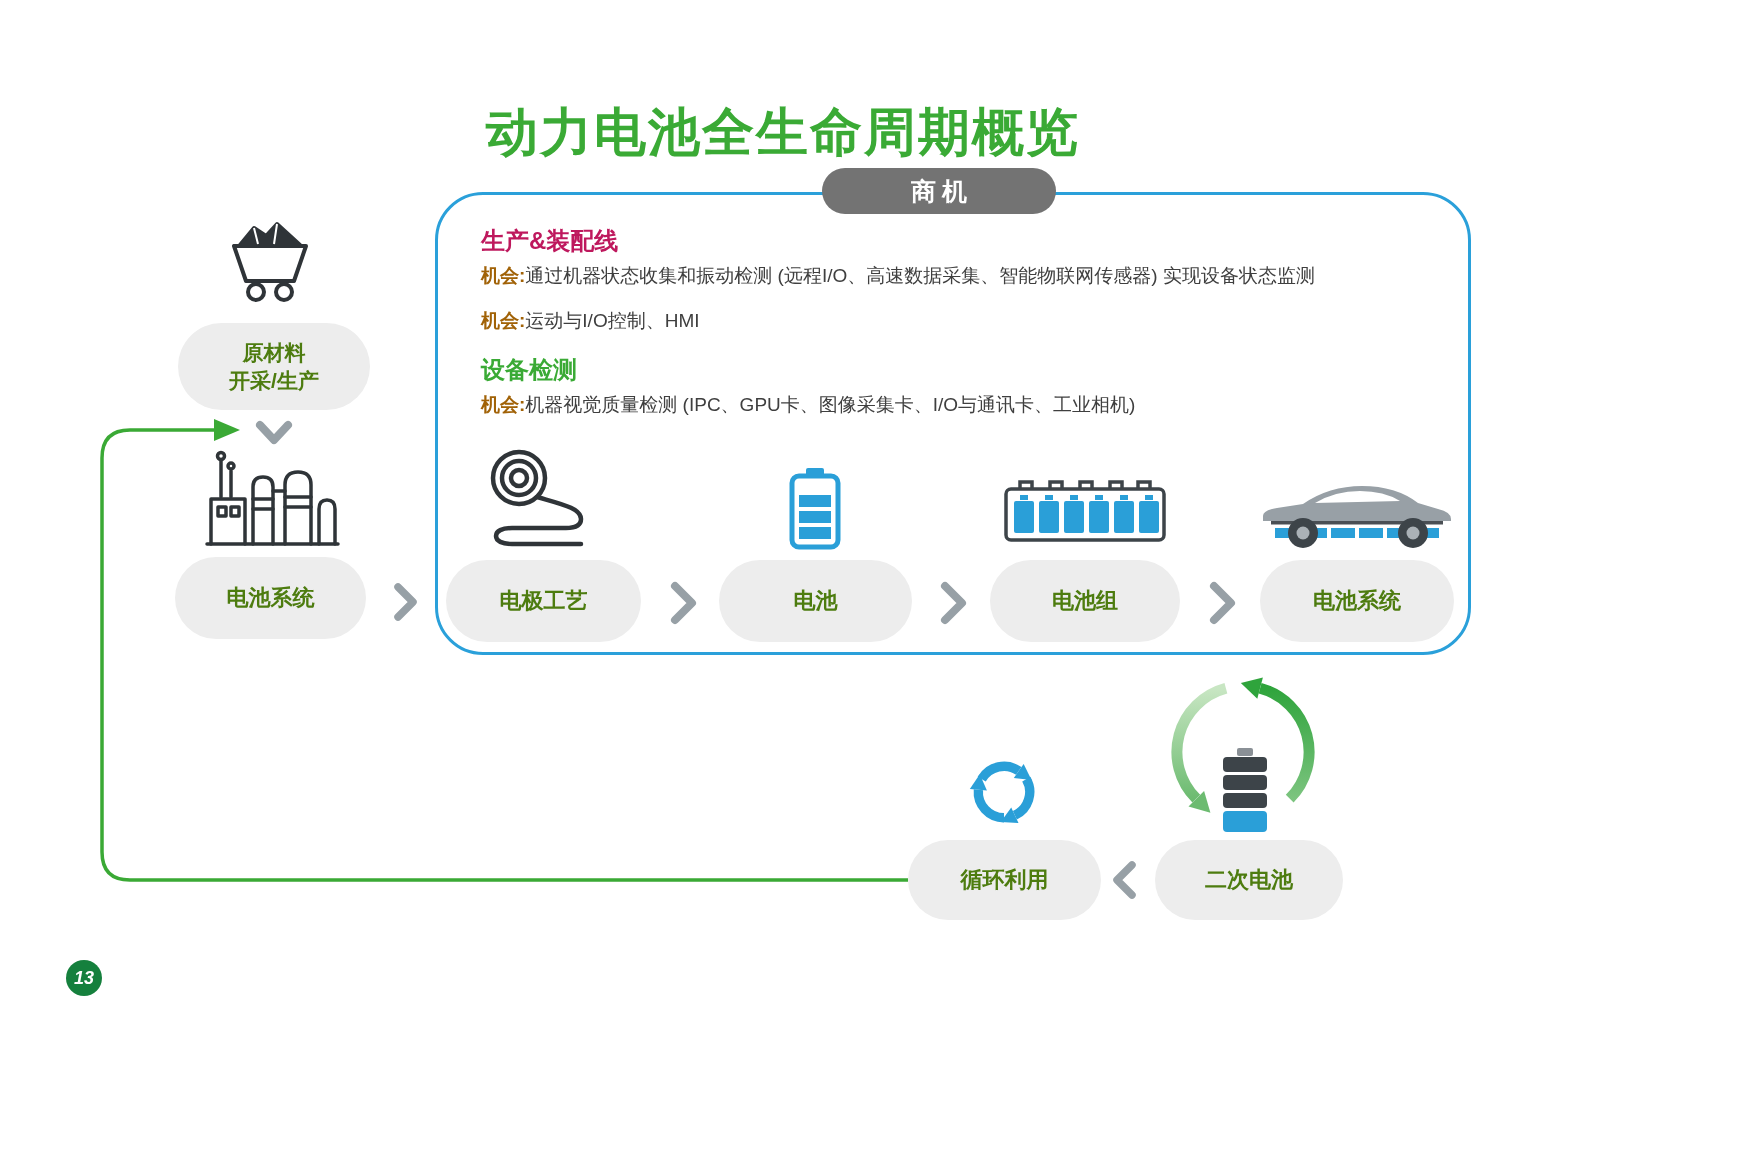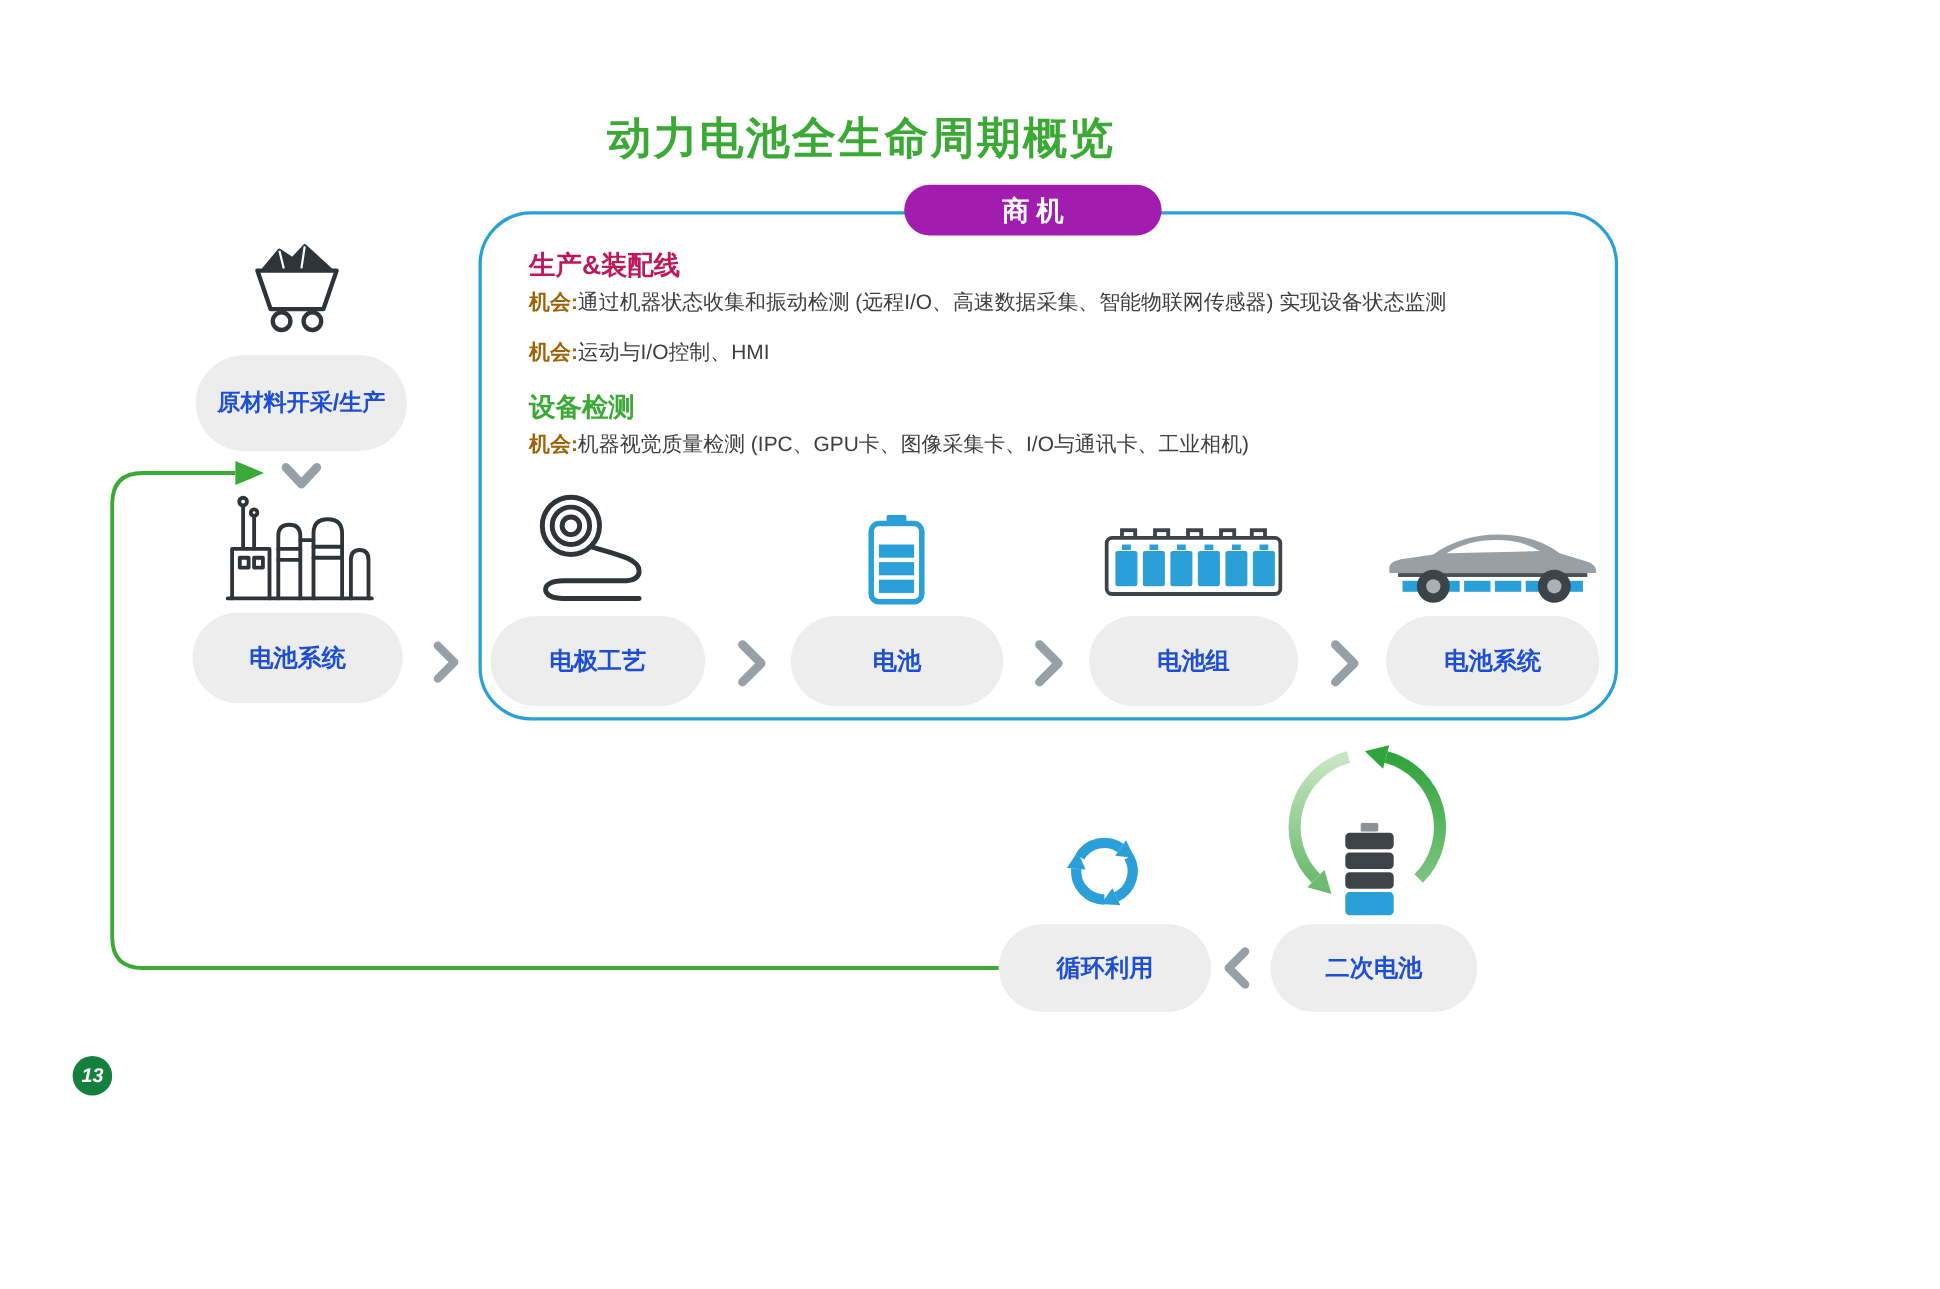--- a/index.html
+++ b/index.html
@@ -1,43 +1,43 @@
 <!DOCTYPE html>
 <html lang="zh"><head>
 <meta charset="utf-8">
 <style>
   * { margin:0; padding:0; box-sizing:border-box; }
   html,body { background:#fff; }
   body { font-family:"Liberation Sans","DejaVu Sans",sans-serif; }
   .canvas { position:relative; width:1764px; height:1172px; background:#fff; overflow:hidden; }
 
   .title { position:absolute; left:0; top:98px; width:1566px; text-align:center;
-           font-size:40px; font-weight:700; color:#3aaa35; letter-spacing:2px; }
+           font-size:52px; font-weight:700; color:#3aaa35; letter-spacing:2px; }
 
   .flow { position:absolute; left:0; top:0; z-index:0; }
 
   .opp-box { position:absolute; left:435px; top:192px; width:1036px; height:463px;
              border:3px solid #2aa0da; border-radius:48px; background:#fff; z-index:1; }
 
   .badge { position:absolute; left:822px; top:168px; width:234px; height:46px;
-           background:#a21caf; color:#fff; border-radius:23px; z-index:3;
+           background:#737373; color:#fff; border-radius:23px; z-index:3;
            display:flex; align-items:center; justify-content:center;
            font-size:25px; font-weight:700; letter-spacing:6px; text-indent:6px; }
 
   .opp-text { position:absolute; left:43px; top:30px; width:965px; z-index:2; }
   .opp-text h3 { font-size:24px; font-weight:700; margin:0 0 7px; }
   .opp-text p  { font-size:19px; color:#3f3f3f; margin:0 0 21px; line-height:1.25; }
   .opp-text p b { color:#a16207; font-weight:700; }
   .h-blue  { color:#be185d; }
   .h-navy  { color:#1b2e5c; }
   .h-green { color:#3aaa35; }
 
   .pill { position:absolute; background:#ededed; border-radius:999px; z-index:2;
-          display:flex; flex-direction:row; align-items:center; justify-content:center;
-          font-size:22px; font-weight:600; color:#1d4ed8; text-align:center; line-height:1.3; }
+          display:flex; flex-direction:column; align-items:center; justify-content:center;
+          font-size:22px; font-weight:600; color:#4d7c0f; text-align:center; line-height:1.3; }
 
   .icon { position:absolute; z-index:2; }
   .chev { position:absolute; z-index:2; }
 
   .pagenum { position:absolute; left:66px; top:960px; width:36px; height:36px;
              border-radius:50%; background:#15803d; color:#fff;
              font-size:18px; font-style:italic; font-weight:700;
              display:flex; align-items:center; justify-content:center; }
 </style>
 </head>

